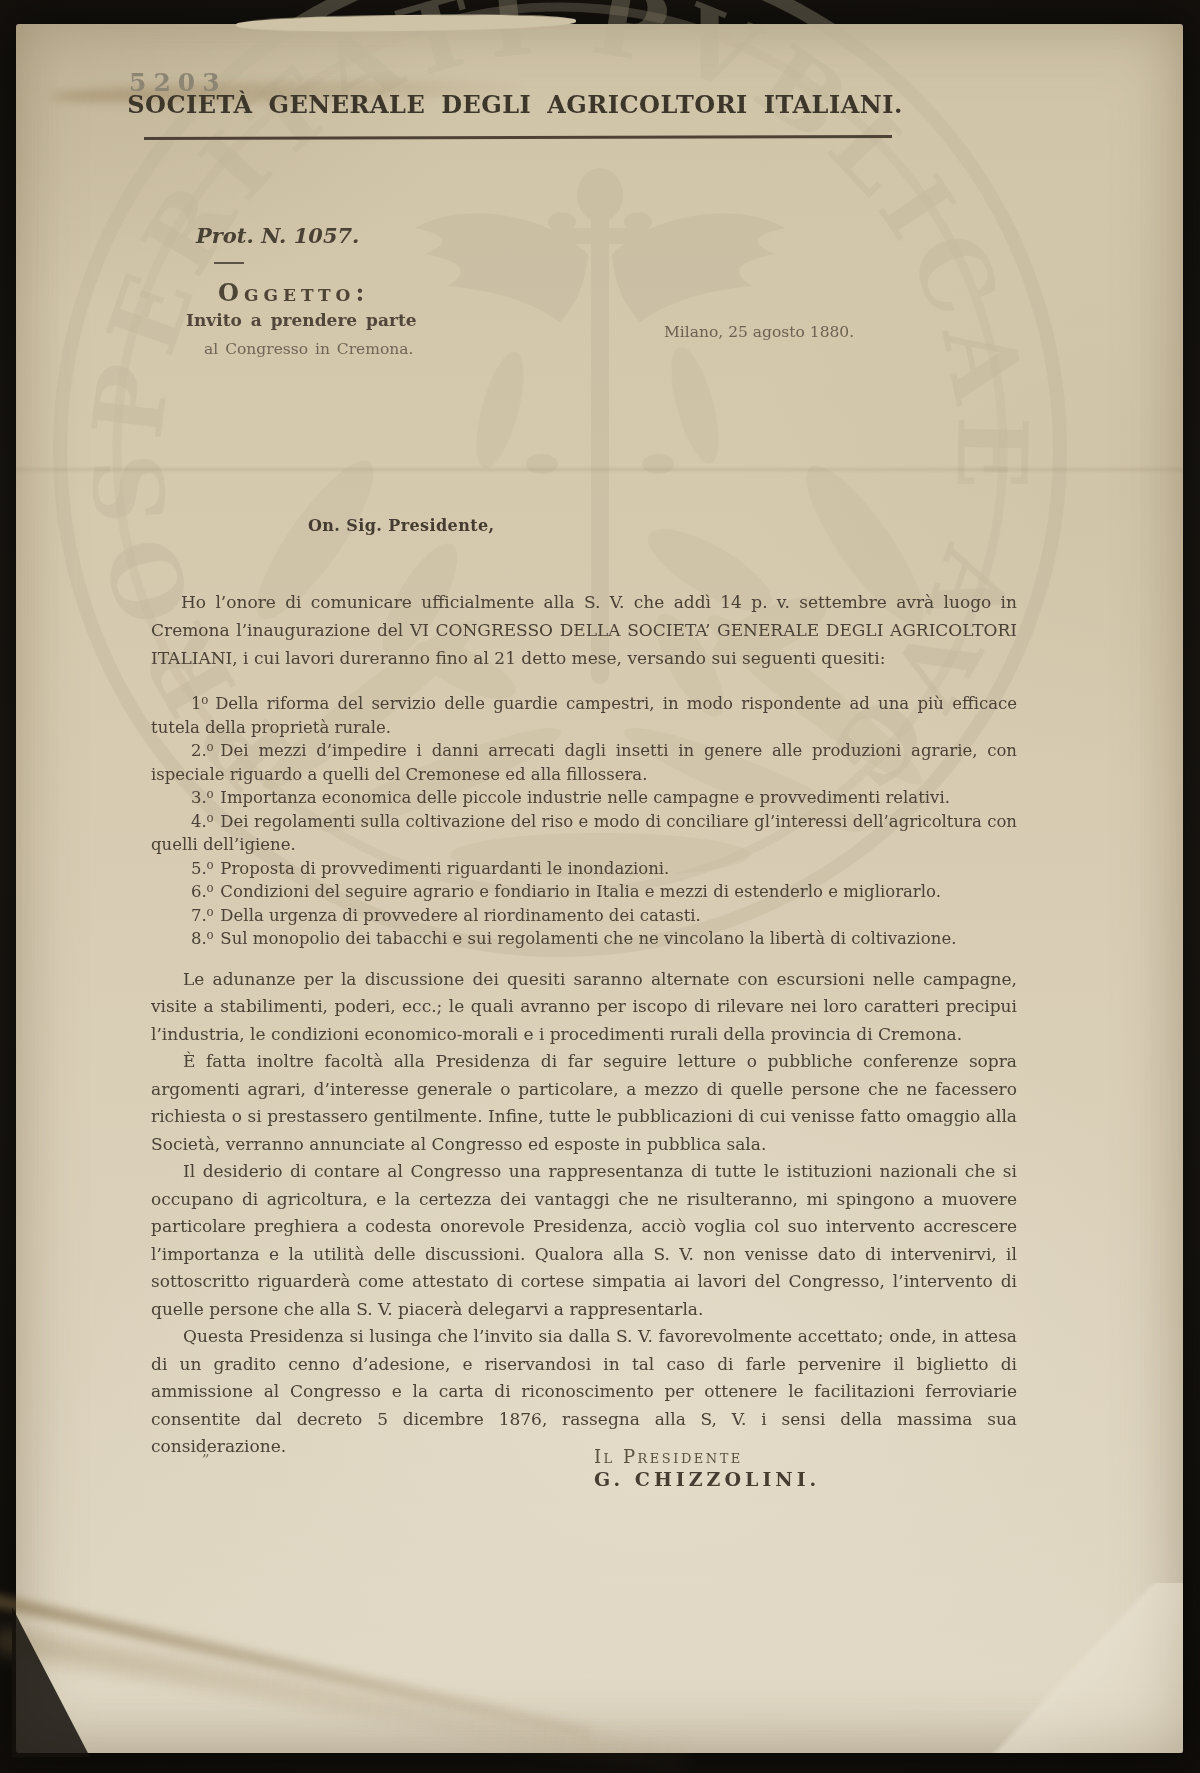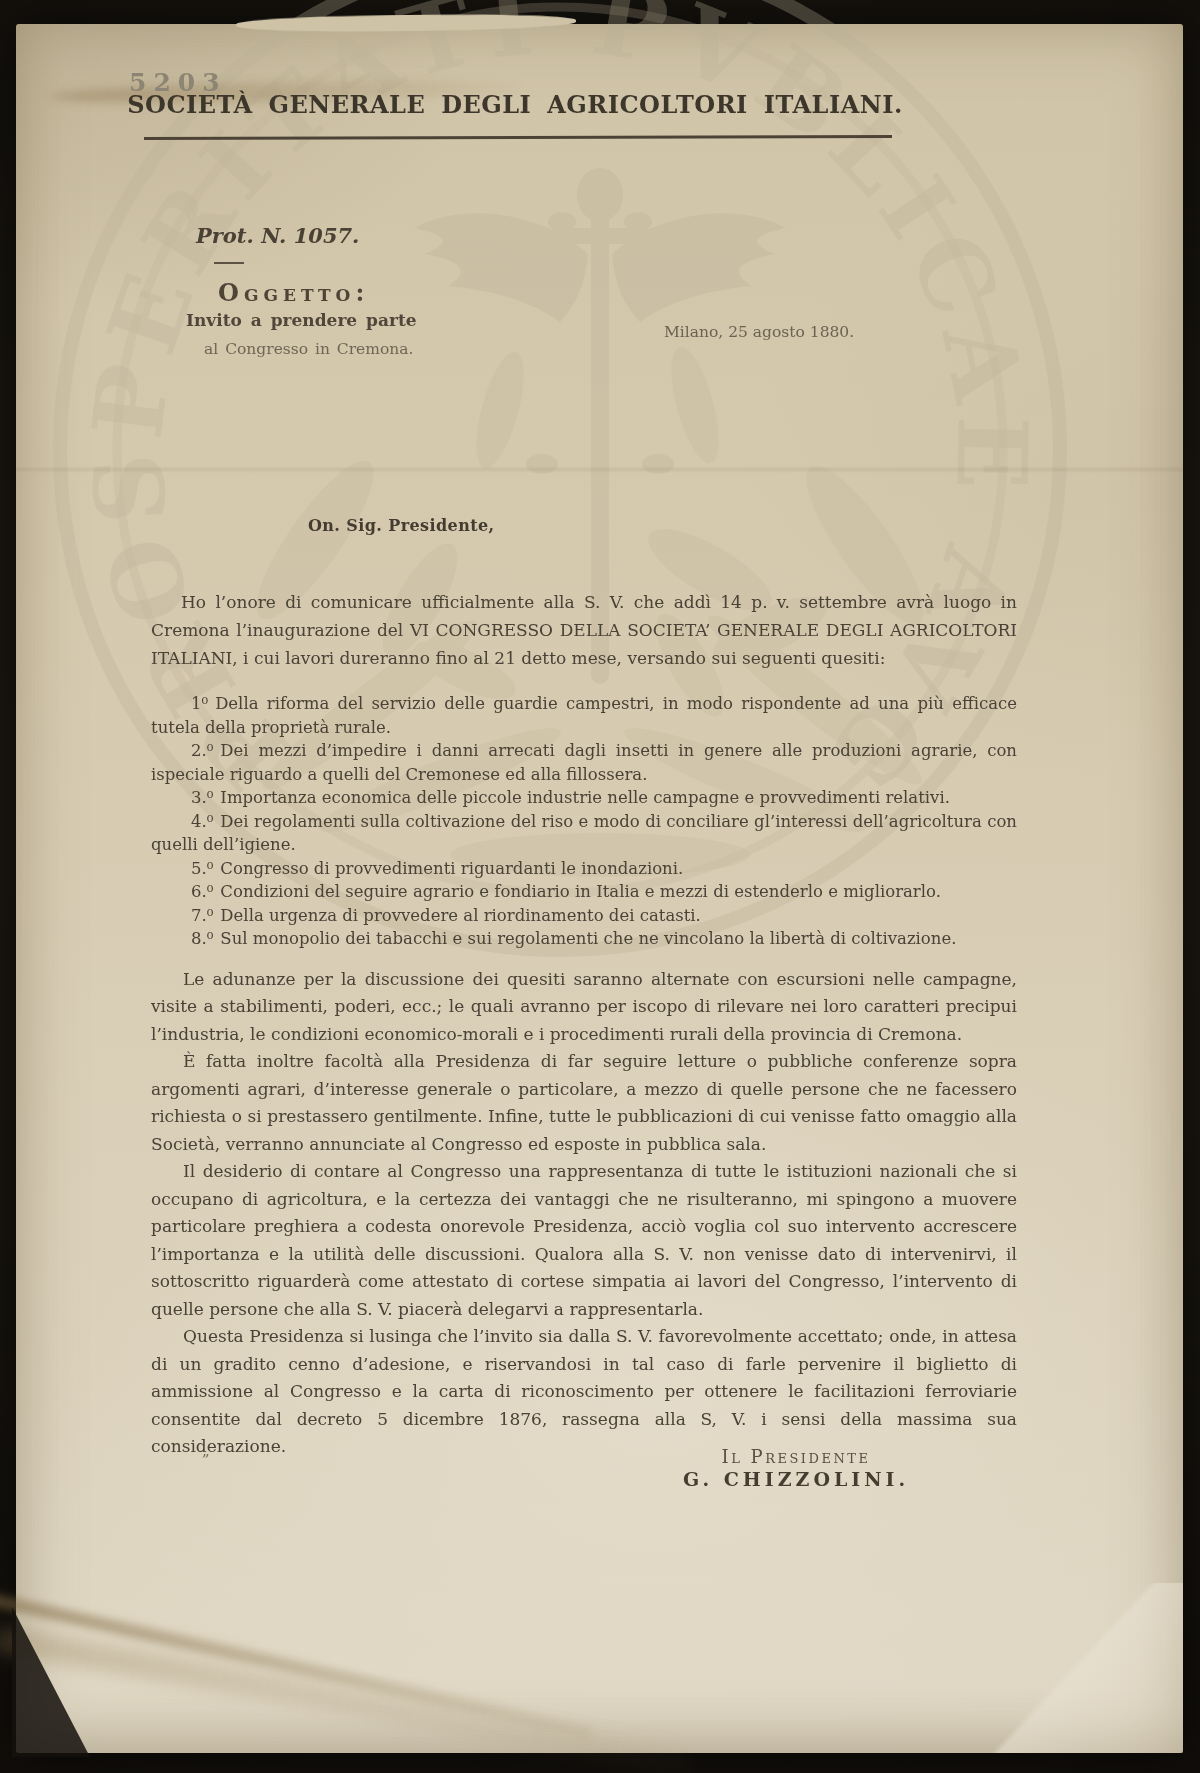--- a/index.html
+++ b/index.html
@@ -51,21 +51,21 @@
   .bodytext p{margin:0;text-align:justify;}
   .intro{font-size:17px;line-height:28px;text-indent:30px;}
   .quesiti{margin-top:20px;}
   .quesiti p{font-size:16.5px;line-height:23.5px;text-indent:40px;}
   .quesiti .qnum{margin-right:7px;}
   .pars p{font-size:17px;line-height:27.5px;text-indent:32px;}
   .pars p:first-child{margin-top:15px;}
 
   .stray-mark{position:absolute;left:186px;top:1418px;font-size:15px;color:#756c5a;}
 
-  .signature{position:absolute;left:560px;top:1422px;width:440px;text-align:center;}
+  .signature{position:absolute;left:578px;top:1422px;width:440px;text-align:left;}
   .sig-role{font-variant:small-caps;font-size:18px;letter-spacing:2.5px;color:#5a5142;}
   .sig-name{margin-top:1px;font-weight:bold;font-size:19px;letter-spacing:4px;color:#453d30;}
 </style>
 </head>
 <body>
 
 <div class="paper">
 
   <svg class="seal" width="1040" height="1040" viewBox="-520 -520 1040 1040" aria-hidden="true">
     <g fill="#bcb195" stroke="#bcb195">
@@ -142,21 +142,21 @@
   <div class="salutation">On. Sig. Presidente,</div>
 
   <div class="bodytext">
     <p class="intro">Ho l’onore di comunicare ufficialmente alla S. V. che addì 14 p. v. settembre avrà luogo in Cremona l’inaugurazione del VI CONGRESSO DELLA SOCIETA’ GENERALE DEGLI AGRICOLTORI ITALIANI, i cui lavori dureranno fino al 21 detto mese, versando sui seguenti quesiti:</p>
 
     <div class="quesiti">
       <p><span class="qnum">1⁰</span><span>Della riforma del servizio delle guardie campestri, in modo rispondente ad una più efficace tutela della proprietà rurale.</span></p>
       <p><span class="qnum">2.⁰</span><span>Dei mezzi d’impedire i danni arrecati dagli insetti in genere alle produzioni agrarie, con ispeciale riguardo a quelli del Cremonese ed alla fillossera.</span></p>
       <p><span class="qnum">3.⁰</span><span>Importanza economica delle piccole industrie nelle campagne e provvedimenti relativi.</span></p>
       <p><span class="qnum">4.⁰</span><span>Dei regolamenti sulla coltivazione del riso e modo di conciliare gl’interessi dell’agricoltura con quelli dell’igiene.</span></p>
-      <p><span class="qnum">5.⁰</span><span>Congresso di provvedimenti riguardanti le inondazioni.</span></p>
+      <p><span class="qnum">5.⁰</span><span>Proposta di provvedimenti riguardanti le inondazioni.</span></p>
       <p><span class="qnum">6.⁰</span><span>Condizioni del seguire agrario e fondiario in Italia e mezzi di estenderlo e migliorarlo.</span></p>
       <p><span class="qnum">7.⁰</span><span>Della urgenza di provvedere al riordinamento dei catasti.</span></p>
       <p><span class="qnum">8.⁰</span><span>Sul monopolio dei tabacchi e sui regolamenti che ne vincolano la libertà di coltivazione.</span></p>
     </div>
 
     <div class="pars">
       <p>Le adunanze per la discussione dei quesiti saranno alternate con escursioni nelle campagne, visite a stabilimenti, poderi, ecc.; le quali avranno per iscopo di rilevare nei loro caratteri precipui l’industria, le condizioni economico-morali e i procedimenti rurali della provincia di Cremona.</p>
       <p>È fatta inoltre facoltà alla Presidenza di far seguire letture o pubbliche conferenze sopra argomenti agrari, d’interesse generale o particolare, a mezzo di quelle persone che ne facessero richiesta o si prestassero gentilmente. Infine, tutte le pubblicazioni di cui venisse fatto omaggio alla Società, verranno annunciate al Congresso ed esposte in pubblica sala.</p>
       <p>Il desiderio di contare al Congresso una rappresentanza di tutte le istituzioni nazionali che si occupano di agricoltura, e la certezza dei vantaggi che ne risulteranno, mi spingono a muovere particolare preghiera a codesta onorevole Presidenza, acciò voglia col suo intervento accrescere l’importanza e la utilità delle discussioni. Qualora alla S. V. non venisse dato di intervenirvi, il sottoscritto riguarderà come attestato di cortese simpatia ai lavori del Congresso, l’intervento di quelle persone che alla S. V. piacerà delegarvi a rappresentarla.</p>
       <p>Questa Presidenza si lusinga che l’invito sia dalla S. V. favorevolmente accettato; onde, in attesa di un gradito cenno d’adesione, e riservandosi in tal caso di farle pervenire il biglietto di ammissione al Congresso e la carta di riconoscimento per ottenere le facilitazioni ferroviarie consentite dal decreto 5 dicembre 1876, rassegna alla S, V. i sensi della massima sua considerazione.</p>

